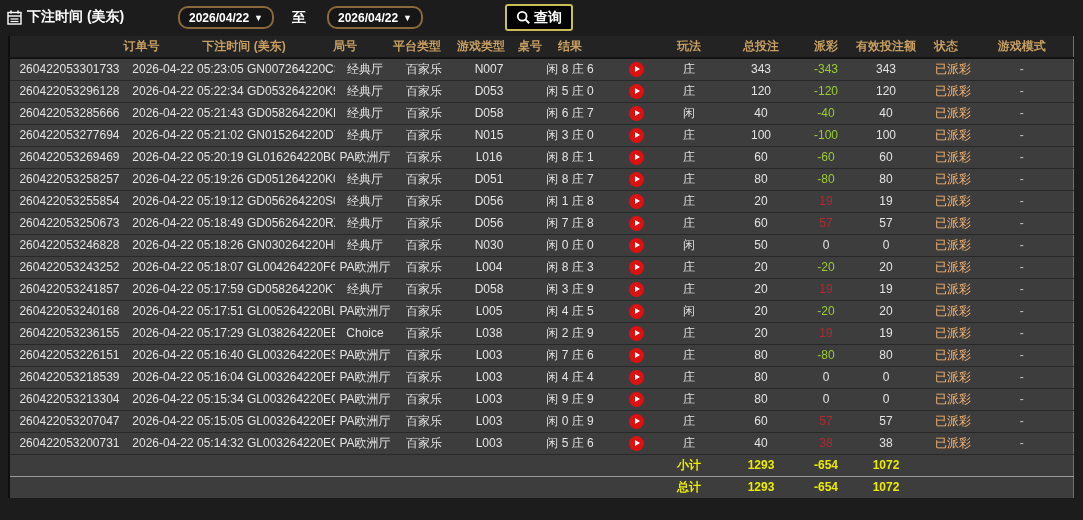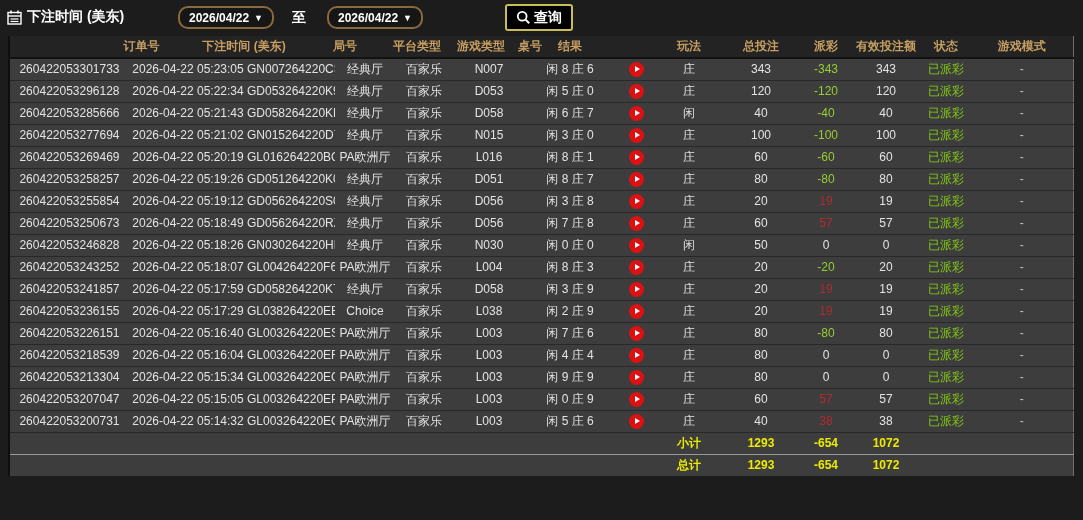--- a/index.html
+++ b/index.html
@@ -25,21 +25,21 @@
           border-left:2px solid #0e0e0e; border-right:1px solid #6f6f6f; }
   thead th { height:22px; background:#232323; color:#c79f62; font-size:12px; font-weight:bold;
              text-align:center; border-bottom:2px solid #121212; white-space:nowrap; overflow:visible; }
   thead th span { position:relative; }
   .hs0{left:72px} .hs1{left:56px} .hs2{left:54px} .hs3{left:52px} .hs4{left:57px} .hs5{left:41px}
   tbody td { height:22px; background:#3d3d3d; color:#e3e3e3; font-size:12px; text-align:center;
              border-bottom:1px solid #282828; white-space:nowrap; overflow:hidden; }
   td.neg  { color:#99cc33; }
   td.pos  { color:#b02a30; }
   td.zero { color:#e3e3e3; }
-  td.status { color:#84cc16; }
+  td.status { color:#fdba74;text-align:right; }
   td.mode { color:#c4c4c4; }
   tfoot td { height:22px; background:#3d3d3d; border-top:1px solid #9a9a9a; font-size:12px;
              text-align:center; white-space:nowrap; }
   .tot { color:#ebeb00; font-weight:bold; }
 
   
   .play-icon { display:inline-block; width:15px; height:15px; background:#dd1111; border-radius:50%;
                position:relative; vertical-align:middle; cursor:pointer; }
   .play-icon::after { content:''; position:absolute; left:6px; top:4.5px;
                border-left:5px solid #ffffff; border-top:3px solid transparent;
@@ -215,21 +215,21 @@
         <td class="status">已派彩</td>
         <td class="mode">-</td>
       </tr>
       <tr>
         <td>260422053255854</td>
         <td>2026-04-22 05:19:12</td>
         <td>GD056264220S0</td>
         <td>经典厅</td>
         <td>百家乐</td>
         <td>D056</td>
-        <td>闲 3 庄 8</td>
+        <td>闲 1 庄 8</td>
         <td><span class="play-icon"></span></td>
         <td>庄</td>
         <td>20</td>
         <td class="pos">19</td>
         <td>19</td>
         <td class="status">已派彩</td>
         <td class="mode">-</td>
       </tr>
       <tr>
         <td>260422053250673</td>
@@ -285,20 +285,36 @@
         <td>GD058264220K7</td>
         <td>经典厅</td>
         <td>百家乐</td>
         <td>D058</td>
         <td>闲 3 庄 9</td>
         <td><span class="play-icon"></span></td>
         <td>庄</td>
         <td>20</td>
         <td class="pos">19</td>
         <td>19</td>
+        <td class="status">已派彩</td>
+        <td class="mode">-</td>
+      </tr>
+      <tr>
+        <td>260422053240168</td>
+        <td>2026-04-22 05:17:51</td>
+        <td>GL005264220BL</td>
+        <td>PA欧洲厅</td>
+        <td>百家乐</td>
+        <td>L005</td>
+        <td>闲 4 庄 5</td>
+        <td><span class="play-icon"></span></td>
+        <td>闲</td>
+        <td>20</td>
+        <td class="neg">-20</td>
+        <td>20</td>
         <td class="status">已派彩</td>
         <td class="mode">-</td>
       </tr>
       <tr>
         <td>260422053236155</td>
         <td>2026-04-22 05:17:29</td>
         <td>GL038264220EE</td>
         <td>Choice</td>
         <td>百家乐</td>
         <td>L038</td>

